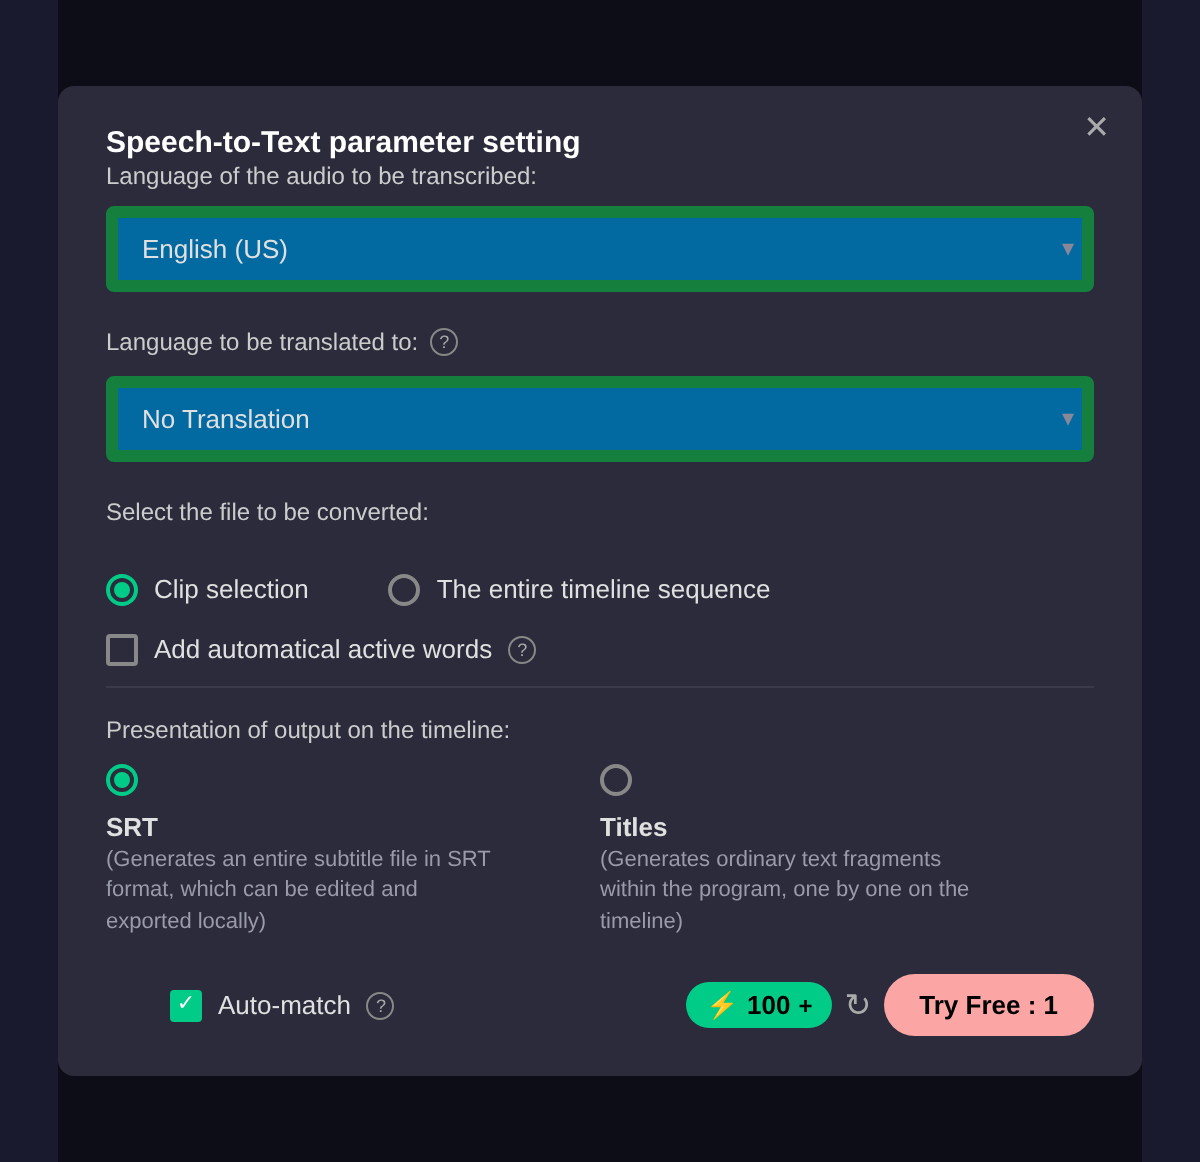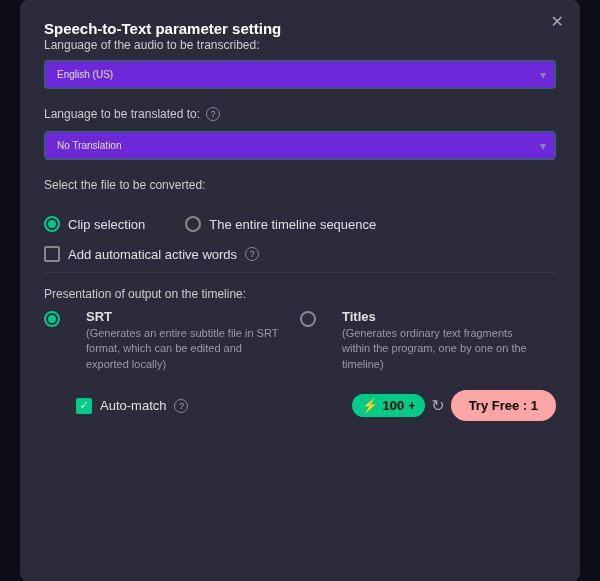--- a/index.html
+++ b/index.html
@@ -9,24 +9,25 @@
       height: 581px;
       background: #1a1a2e;
       display: flex;
       align-items: center;
       justify-content: center;
       font-family: 'Segoe UI', Arial, sans-serif;
     }
 
     .overlay {
       position: relative;
-      width: 600px;
+      width: 542px;
       height: 581px;
       background: rgba(0,0,0,0.5);
       display: flex;
+      align-items: center;
       justify-content: center;
     }
 
     .dialog {
       width: 560px;
       background: #2b2b3b;
       border-radius: 8px;
       padding: 20px 24px 20px 24px;
       color: #e0e0e0;
       position: relative;
@@ -57,25 +58,25 @@
       margin-bottom: 8px;
     }
 
     .select-wrapper {
       position: relative;
       margin-bottom: 18px;
     }
 
     .select-box {
       width: 100%;
-      background: #6d28d9;
-      border: 1px solid #15803d;
+      background: #0369a1;
+      border: 6px solid #15803d;
       border-radius: 4px;
       color: #e0e0e0;
-      font-size: 10px;
+      font-size: 13px;
       padding: 8px 32px 8px 12px;
       appearance: none;
       cursor: pointer;
       outline: none;
     }
 
     .select-arrow {
       position: absolute;
       right: 10px;
       top: 50%;
@@ -191,22 +192,22 @@
 
     .output-options {
       display: flex;
       flex-direction: row;
       gap: 0;
     }
 
     .output-option {
       flex: 1;
       display: flex;
-      flex-direction: row;
-      gap: 26px;
+      flex-direction: column;
+      gap: 8px;
       cursor: pointer;
     }
 
     .output-option-text {
       display: flex;
       flex-direction: column;
       gap: 2px;
     }
 
     .output-option-title {

